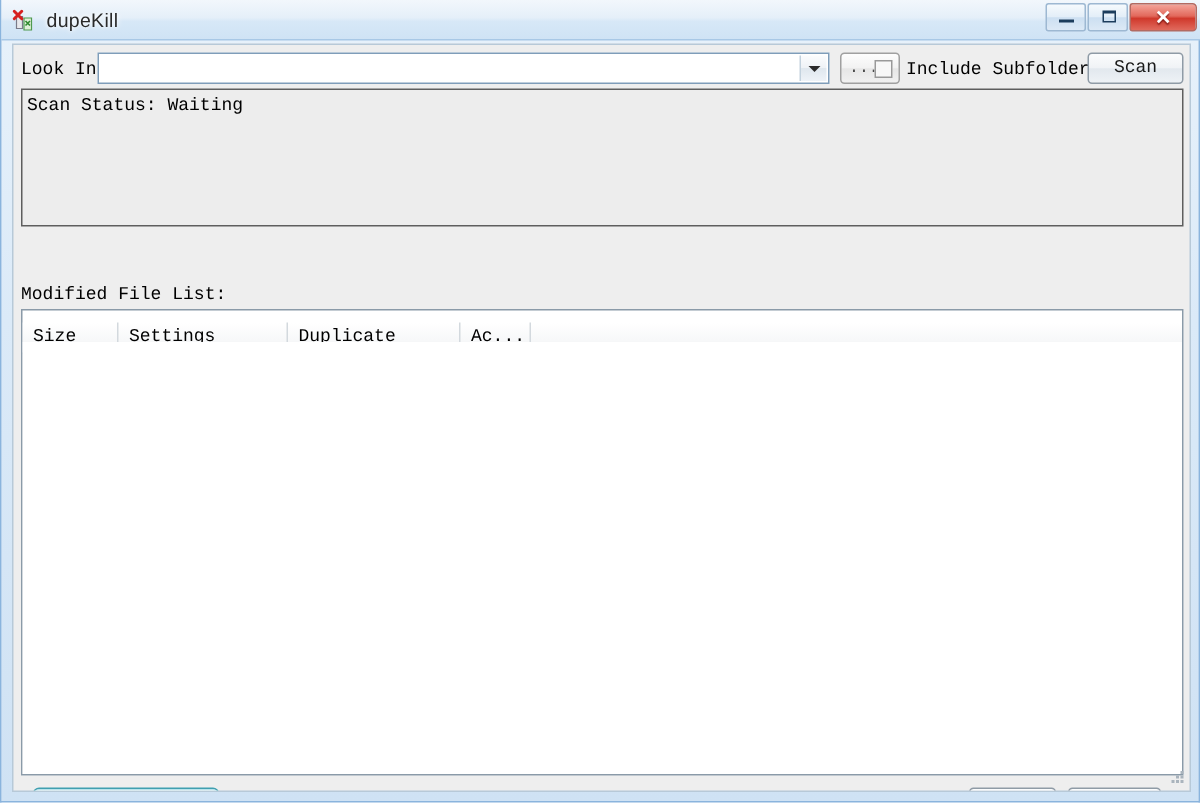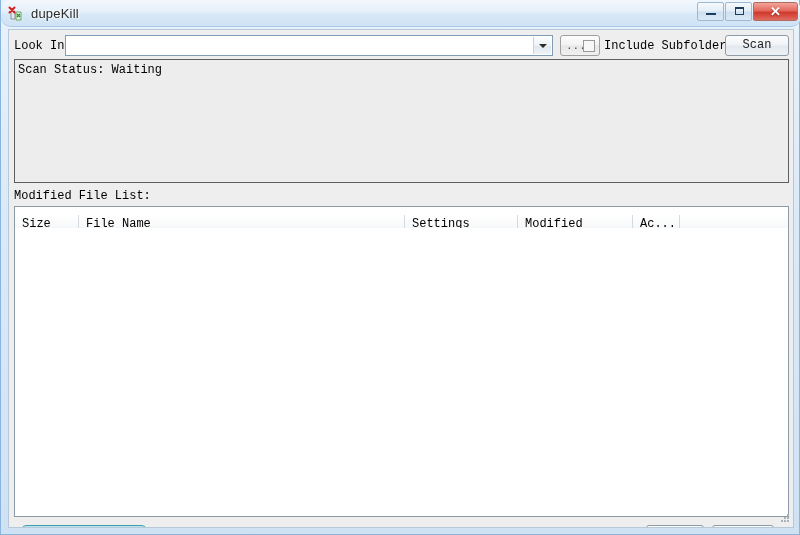--- a/index.html
+++ b/index.html
@@ -28,21 +28,20 @@
     border-top: none;
   }
   .titlebar {
     position: absolute;
     left: 0; top: 0;
     width: 800px;
     height: 27px;
     box-sizing: border-box;
     background: linear-gradient(to bottom, #f2f7fc 0%, #e5eff9 45%, #d7e8f7 55%, #cfe3f5 100%);
     border-bottom: 1px solid #a8c8e6;
-    border-radius: 10px;
   }
   .title-left {
     position: absolute;
     left: 7px; top: 4px;
     display: flex;
     align-items: center;
     gap: 7px;
     height: 19px;
   }
   .app-icon {
@@ -201,21 +200,21 @@
     text-align: center;
     line-height: 19px;
     color: #1a1a1a;
   }
 
   
   .status-panel {
     position: absolute;
     left: 5px; top: 29px;
     width: 775px;
-    height: 124px;
+    height: 92px;
     box-sizing: border-box;
     background: #ededed;
     border: 1px solid #5e5e5e;
   }
   .status-text {
     position: absolute;
     left: 3px; top: 3px;
     font-size: 12px;
     white-space: nowrap;
   }
@@ -367,23 +366,22 @@
 
     <div class="status-panel">
       <span class="status-text">Scan Status: Waiting</span>
     </div>
 
     <span class="dup-label">Modified File List:</span>
 
     <div class="listview">
       <div class="lv-header" id="lv-header">
           <div class="lv-col" style="width: 64px;">Size</div>
-          <div class="lv-col" style="width: 326px;">File Name</div>
           <div class="lv-col" style="width: 113px;">Settings</div>
-          <div class="lv-col" style="width: 115px;">Modified</div>
+          <div class="lv-col" style="width: 115px;">Duplicate</div>
           <div class="lv-col" style="width: 47px; font-family: Liberation Mono, monospace;">Ac...</div>
           <div class="lv-col filler"></div>
         </div>
       <div class="lv-body" id="lv-body"></div>
     </div>
 
     <div class="settings-btn">Settings /</div>
 
     <div class="hide-btn">Hide</div>
     <div class="quit-btn">Quit</div>

